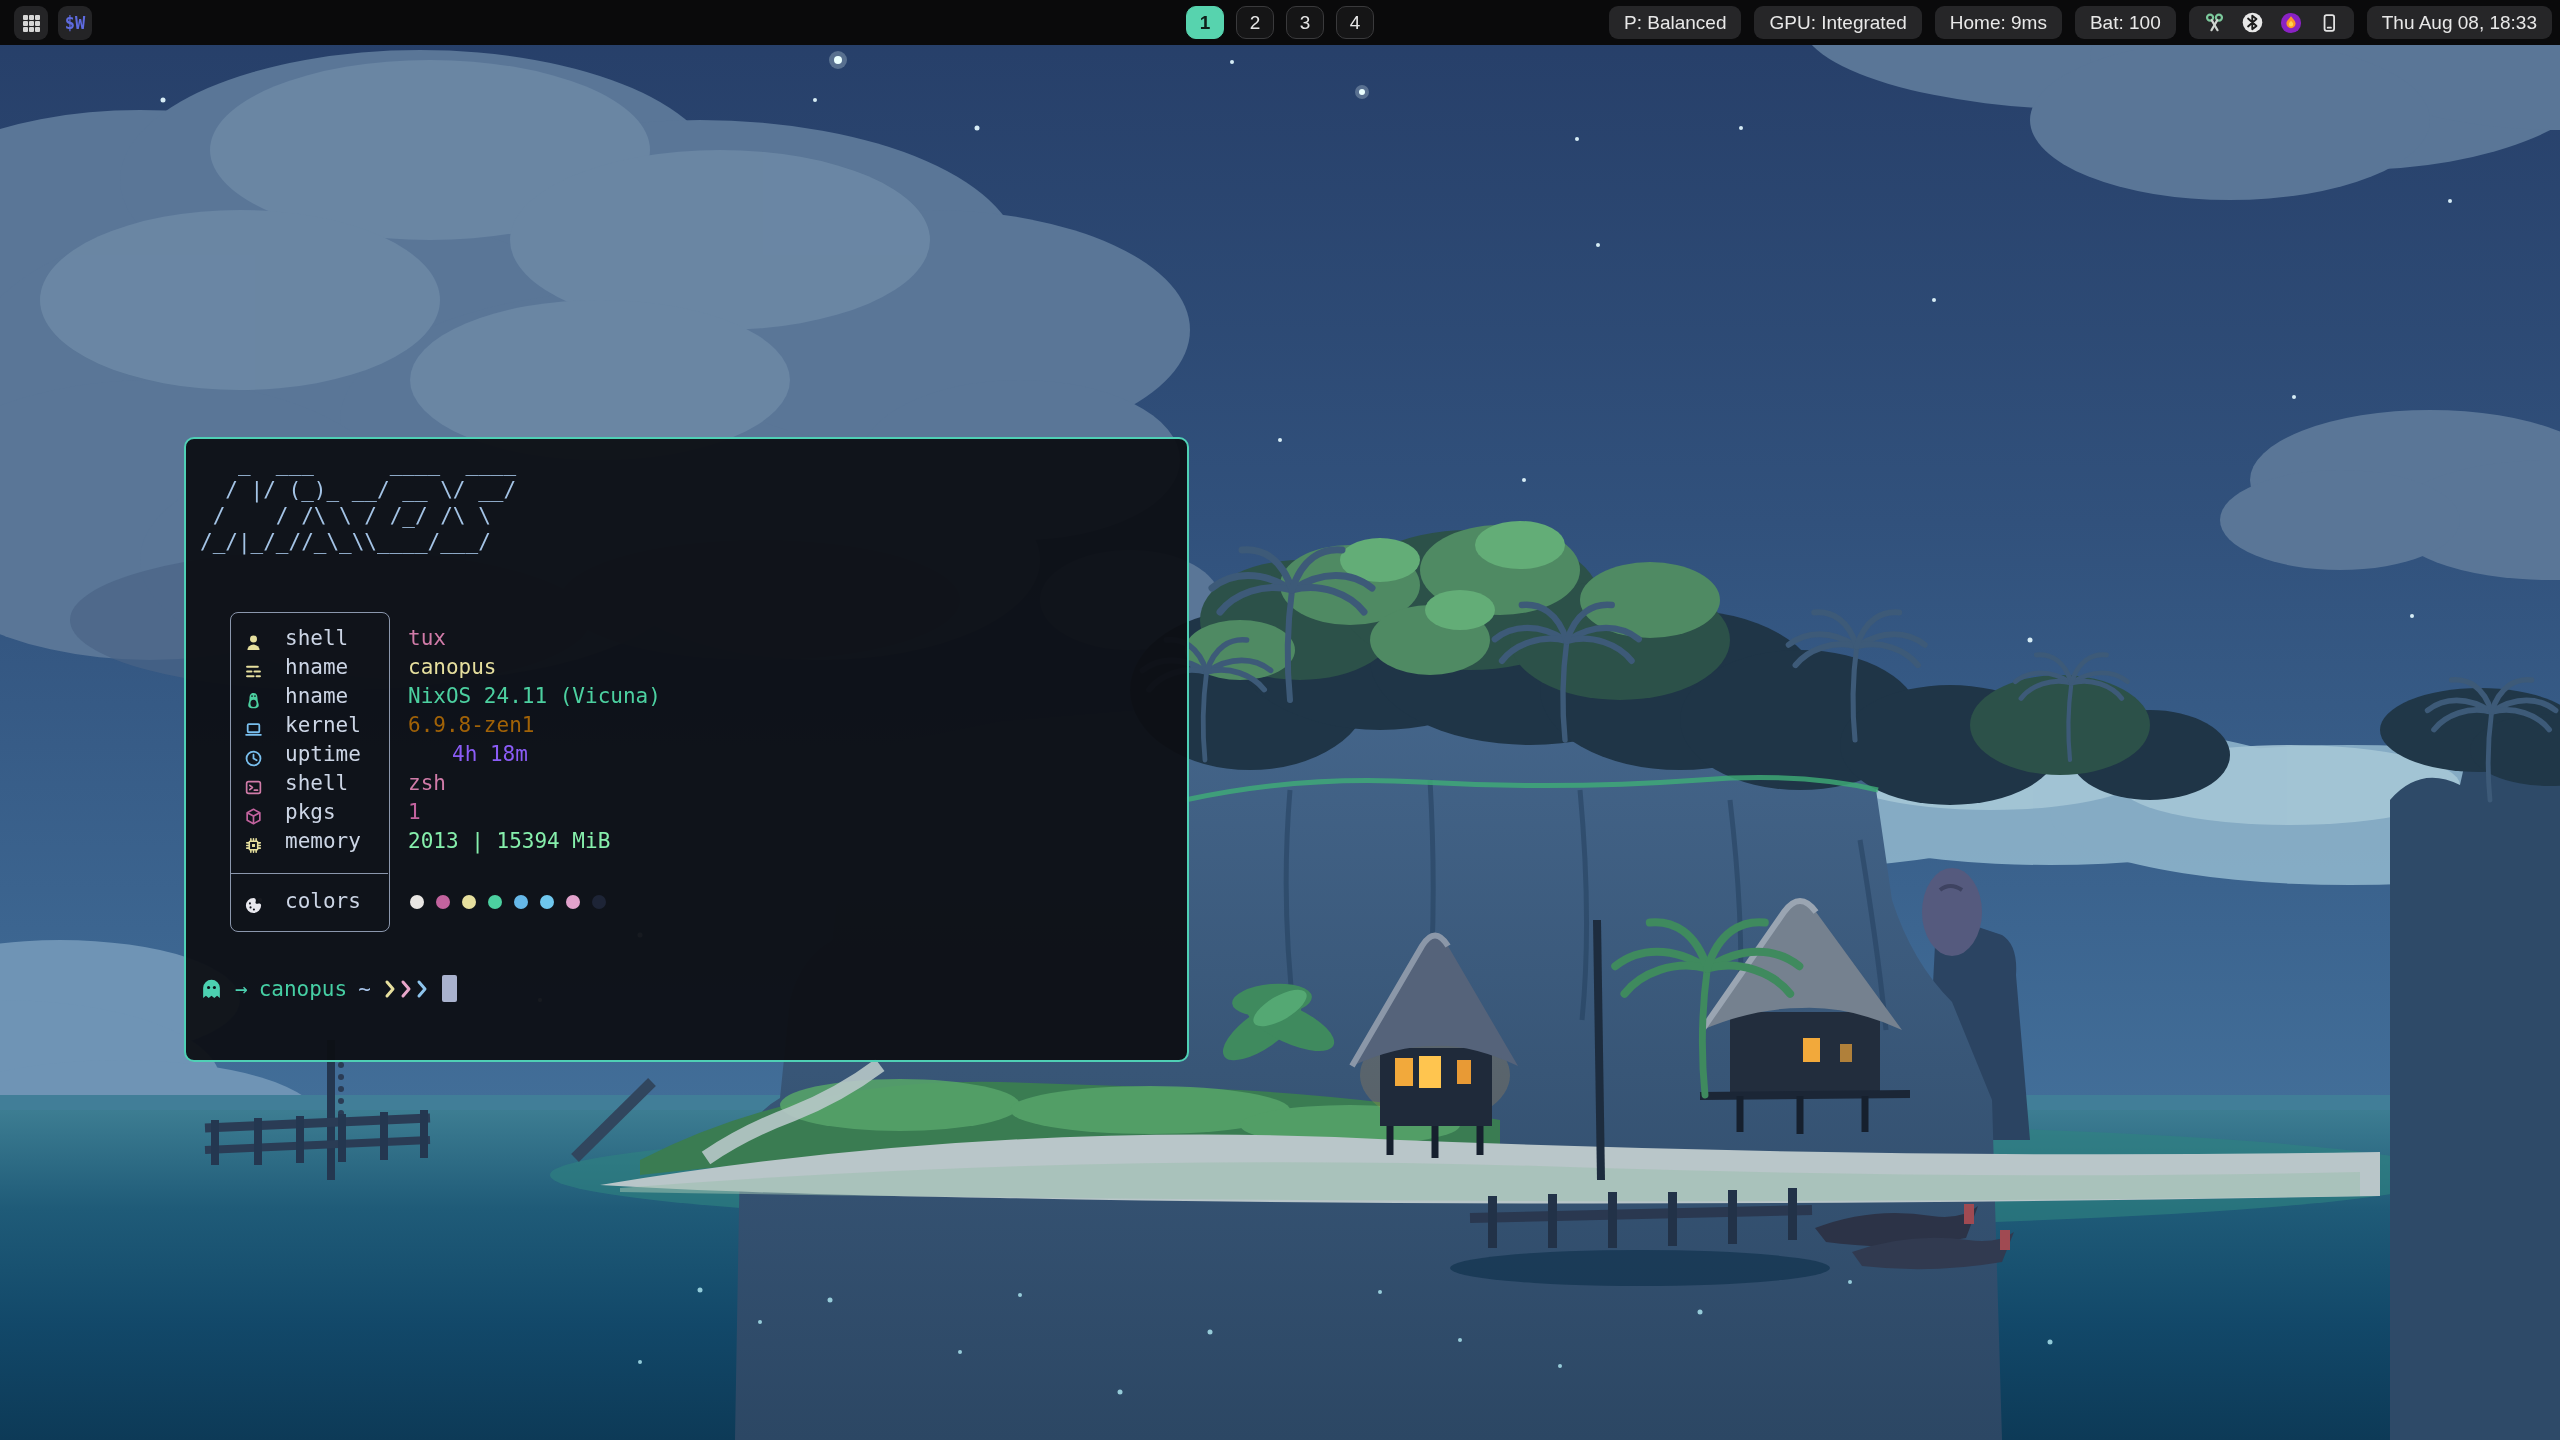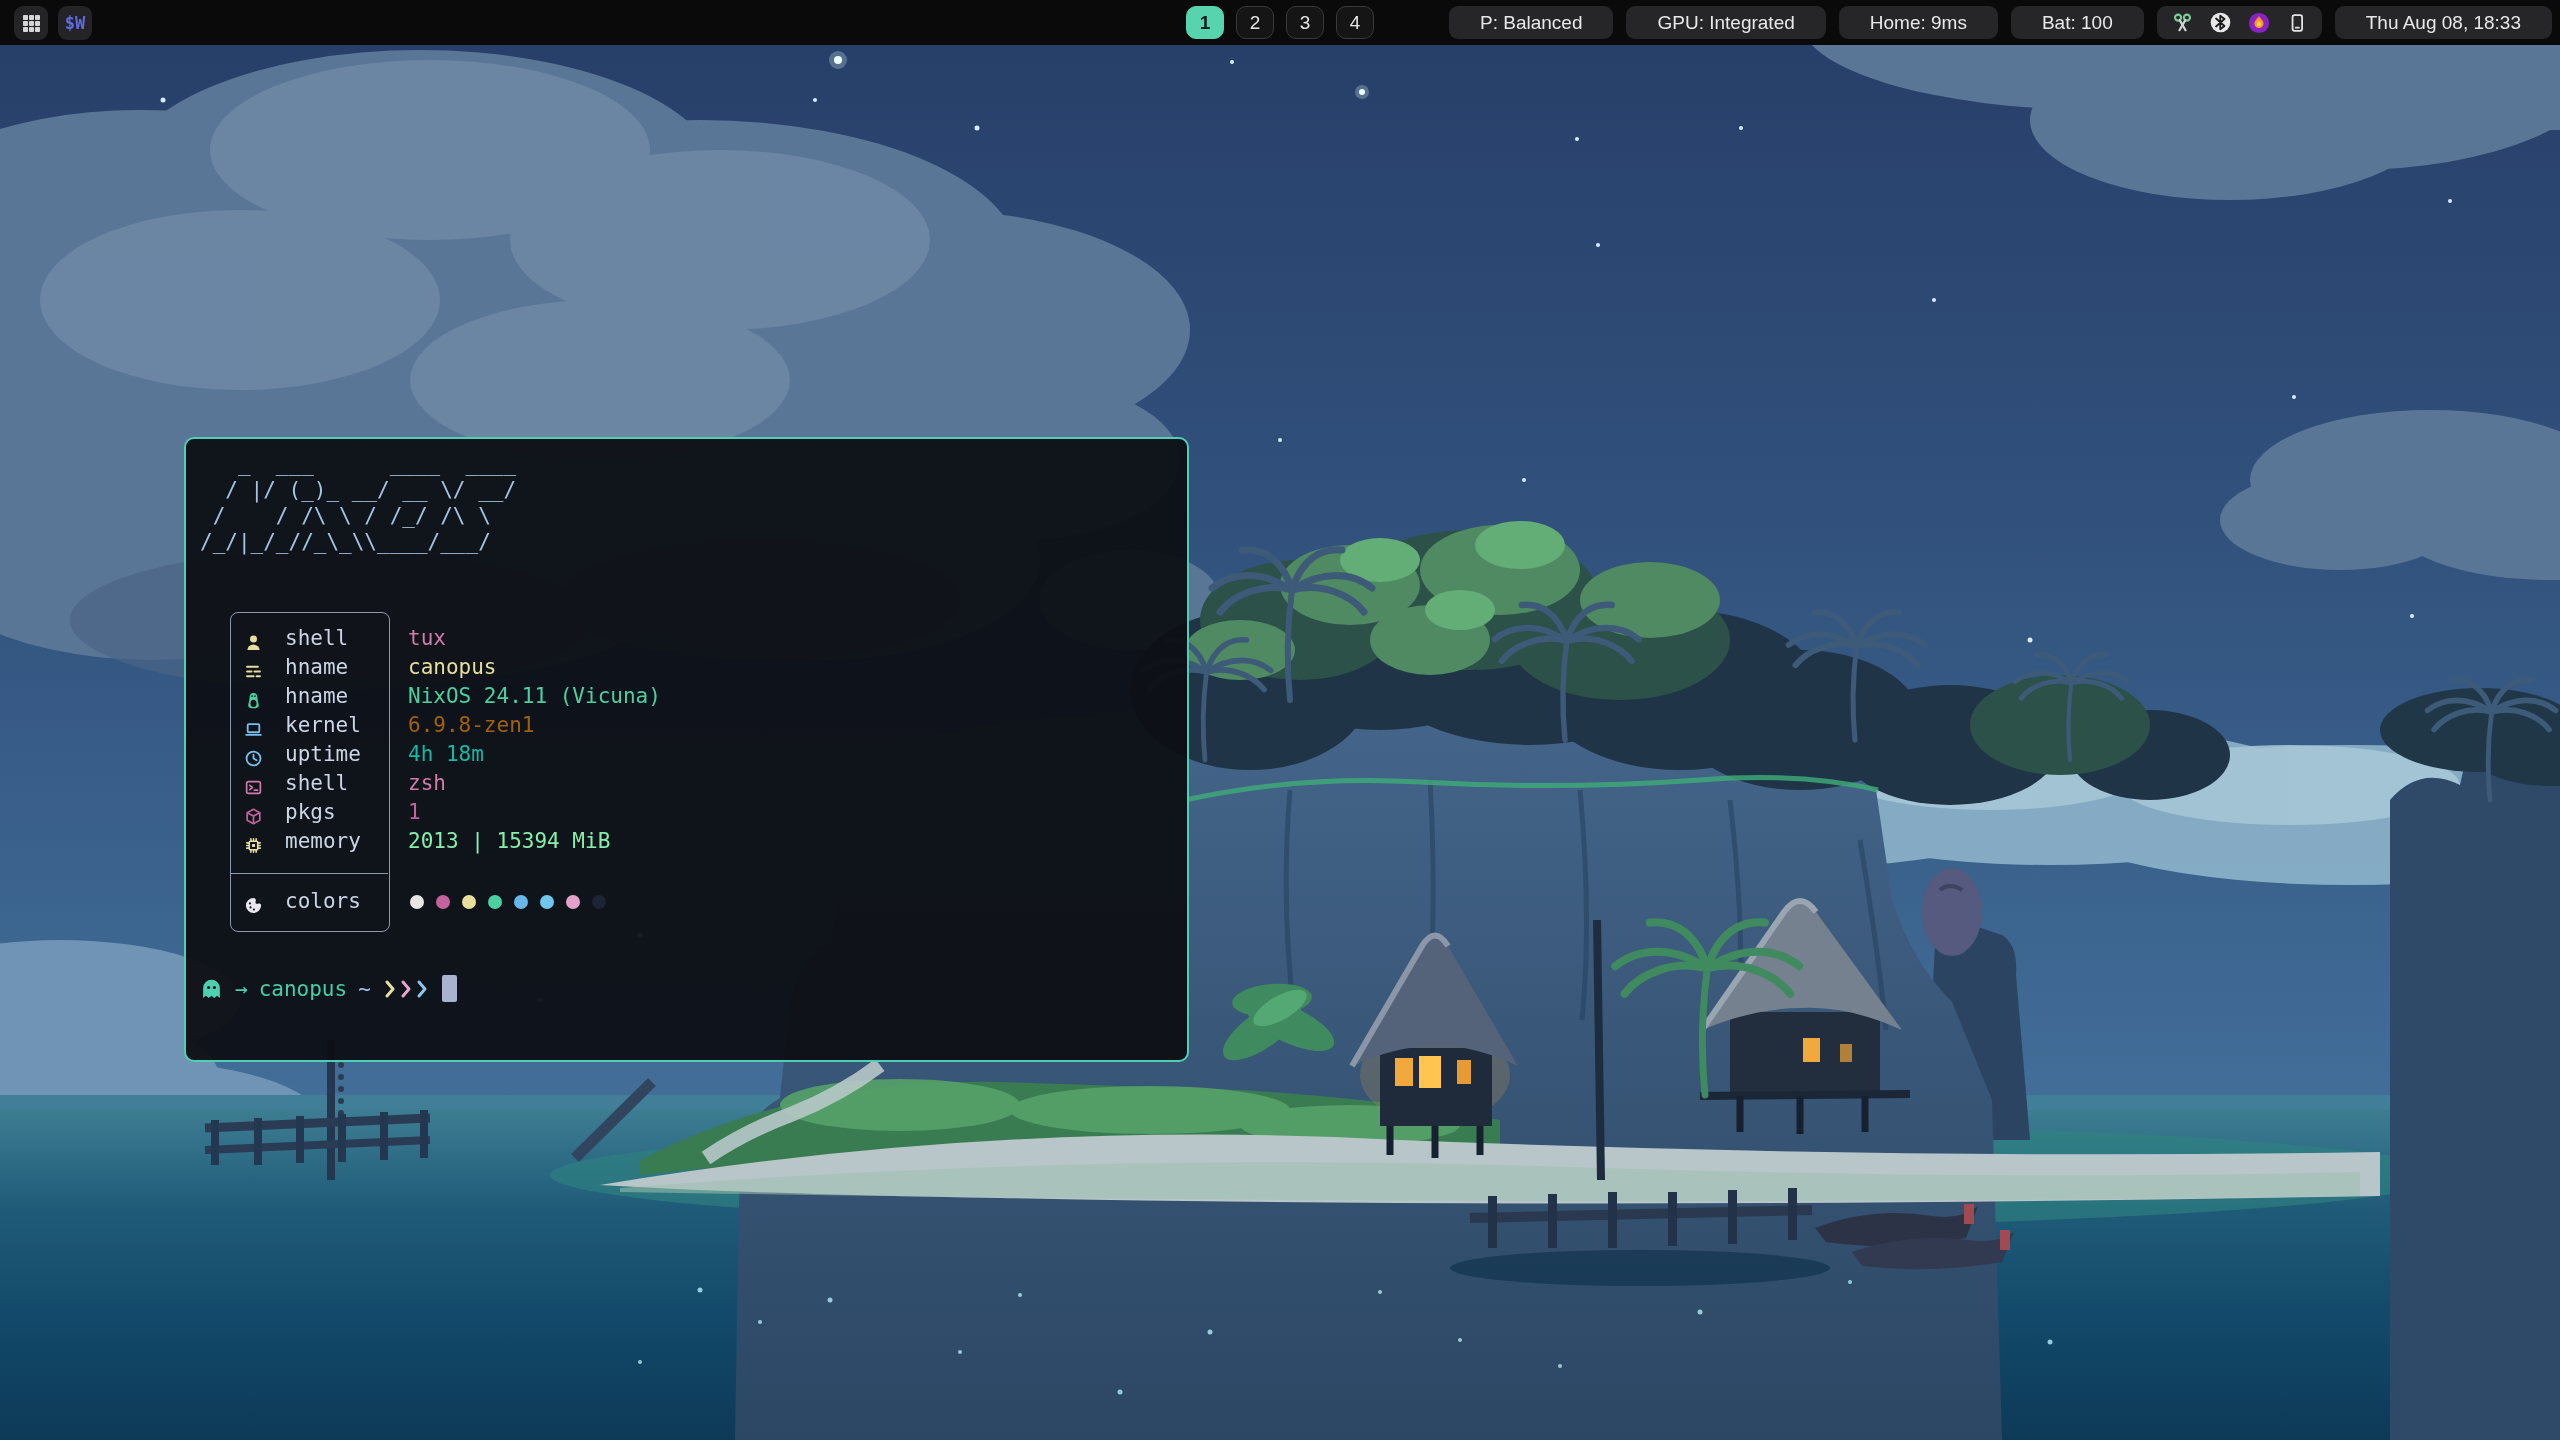--- a/index.html
+++ b/index.html
@@ -14,21 +14,21 @@
           display:flex;align-items:center;}
   .bar-left{display:flex;align-items:center;gap:10px;margin-left:14px;}
   .bar-tile{width:34px;height:34px;border-radius:9px;background:#242426;display:flex;align-items:center;justify-content:center;}
   .dollarw{font-family:"DejaVu Sans Mono",monospace;font-weight:bold;font-size:17px;color:#5e6be0;}
   .workspaces{position:absolute;left:50%;top:6px;transform:translateX(-50%);display:flex;gap:12px;}
   .ws{width:38px;height:33px;border-radius:10px;display:flex;align-items:center;justify-content:center;
       font-size:19px;background:#151516;border:1px solid #3a3a3c;color:#e6e6e6;box-sizing:border-box;}
   .ws.active{background:#57d3ae;border-color:#57d3ae;color:#10201b;font-weight:bold;}
   .bar-right{margin-left:auto;display:flex;align-items:center;gap:13px;margin-right:8px;}
   .pill{height:33px;border-radius:9px;background:#262628;color:#e8e8e8;font-size:19px;
-        display:flex;align-items:center;padding:0 31px;white-space:nowrap;}
+        display:flex;align-items:center;padding:0 15px;white-space:nowrap;}
   .tray{gap:17px;display:flex;align-items:center;height:33px;border-radius:9px;background:#262628;padding:0 15px;}
   .tray svg{display:block;}
 
   
   .terminal{position:absolute;left:184px;top:437px;width:1005px;height:625px;box-sizing:border-box;
             background:rgba(13,15,20,0.95);border:2px solid #4fd0b5;border-radius:10px;z-index:5;
             font-family:"DejaVu Sans Mono",monospace;}
   .ascii{position:absolute;left:14px;top:12px;margin:0;color:#a4c4e6;font-size:21px;line-height:26px;
          font-family:"DejaVu Sans Mono",monospace;white-space:pre;}
   .fetch{position:absolute;left:14px;top:173px;width:760px;height:330px;font-size:21px;}
@@ -462,21 +462,21 @@
         <span class="fvalue" style="color: #a16207;">6.9.8-zen1</span>
       </div>
 
       <div class="frow" style="top:130px;">
         <span class="ficon" style="color: rgb(121, 191, 238);">
           <svg width="19" height="19" viewBox="0 0 18 18" stroke="currentColor" fill="none" stroke-width="1.7" stroke-linecap="round">
             <circle cx="9" cy="9" r="6.6"></circle>
               <path d="M9,5.4 V9 L12,10.6"></path>
             </svg></span>
         <span class="flabel">uptime</span>
-        <span class="fvalue" style="color: #14b8a6;">4h 18m</span>
+        <span class="fvalue" style="color: #8b5cf6; margin-left: 44px;">4h 18m</span>
       </div>
 
       <div class="frow" style="top:159px;">
         <span class="ficon" style="color: rgb(208, 123, 168);">
           <svg width="19" height="19" viewBox="0 0 18 18" stroke="currentColor" fill="none" stroke-width="1.6" stroke-linecap="round" stroke-linejoin="round">
             <rect x="2.5" y="3.5" width="13" height="11" rx="1.8"></rect>
               <path d="M5.5,7 l2.5,2 -2.5,2"></path>
               <path d="M9.8,11.5 h3"></path>
             </svg></span>
         <span class="flabel">shell</span>

